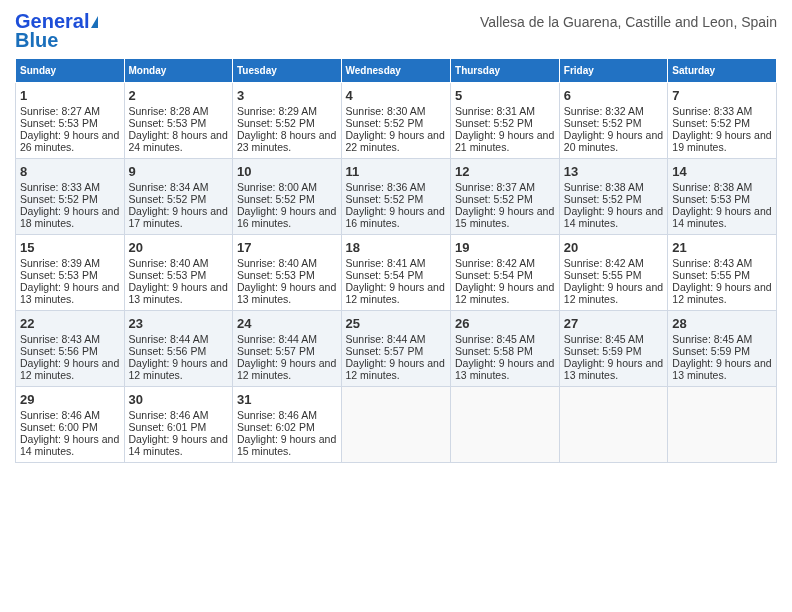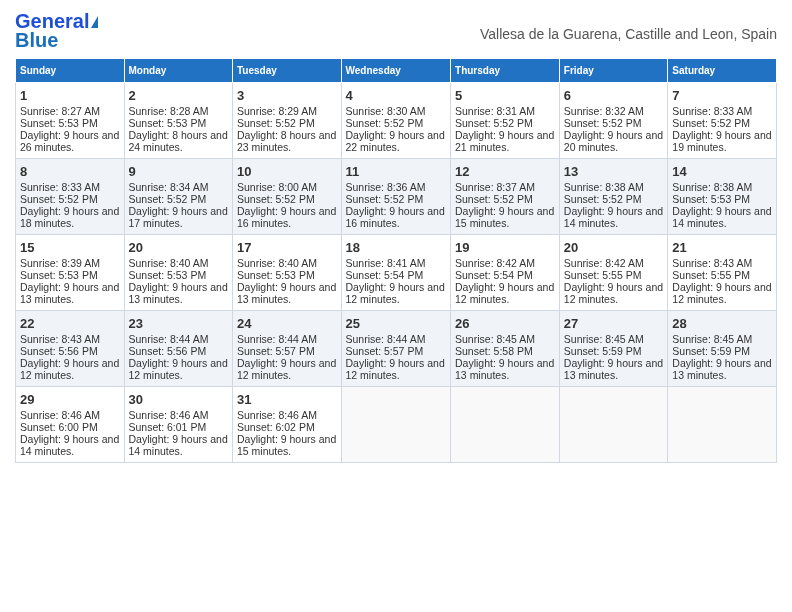--- a/index.html
+++ b/index.html
@@ -44,21 +44,21 @@
     }
     .month-title {
       font-size: 32px;
       font-weight: bold;
       color: #333;
       line-height: 1.1;
     }
     .subtitle {
       font-size: 14px;
       color: #555;
-      margin-top: 16px;
+      margin-top: 4px;
     }
     table {
       width: 100%;
       border-collapse: collapse;
       margin-top: 6px;
     }
     thead tr th {
       background-color: #2272c3;
       color: #fff;
       font-size: 10px;

